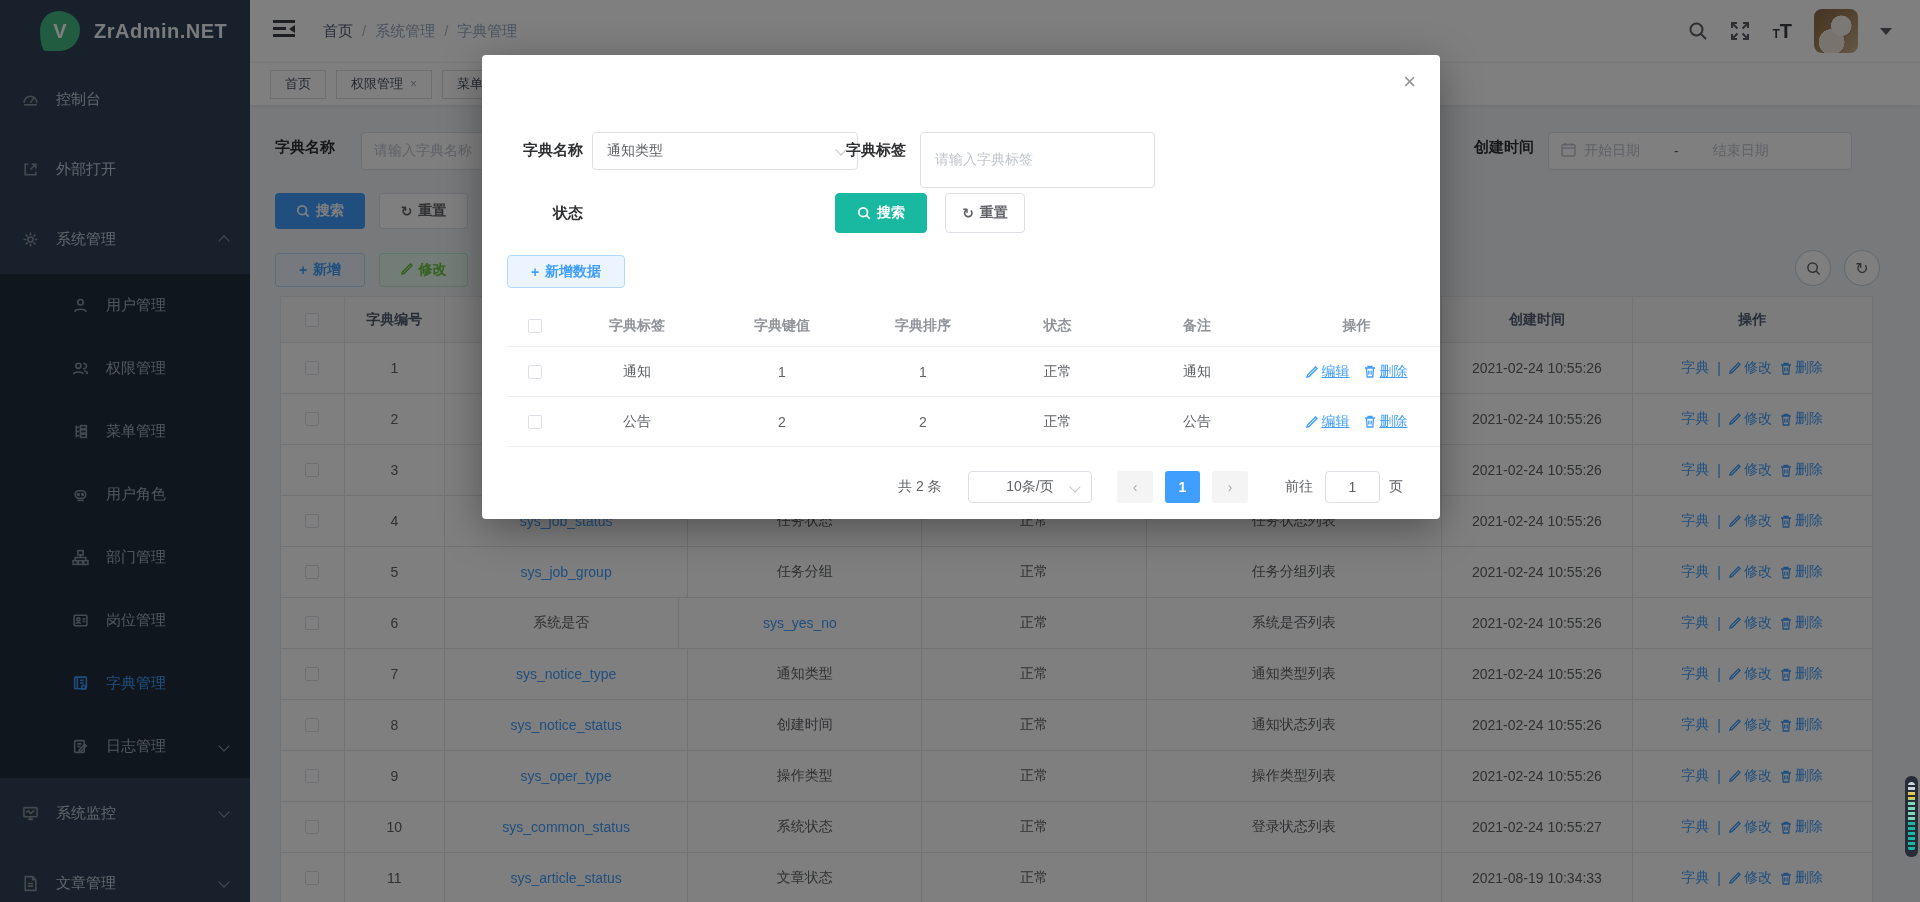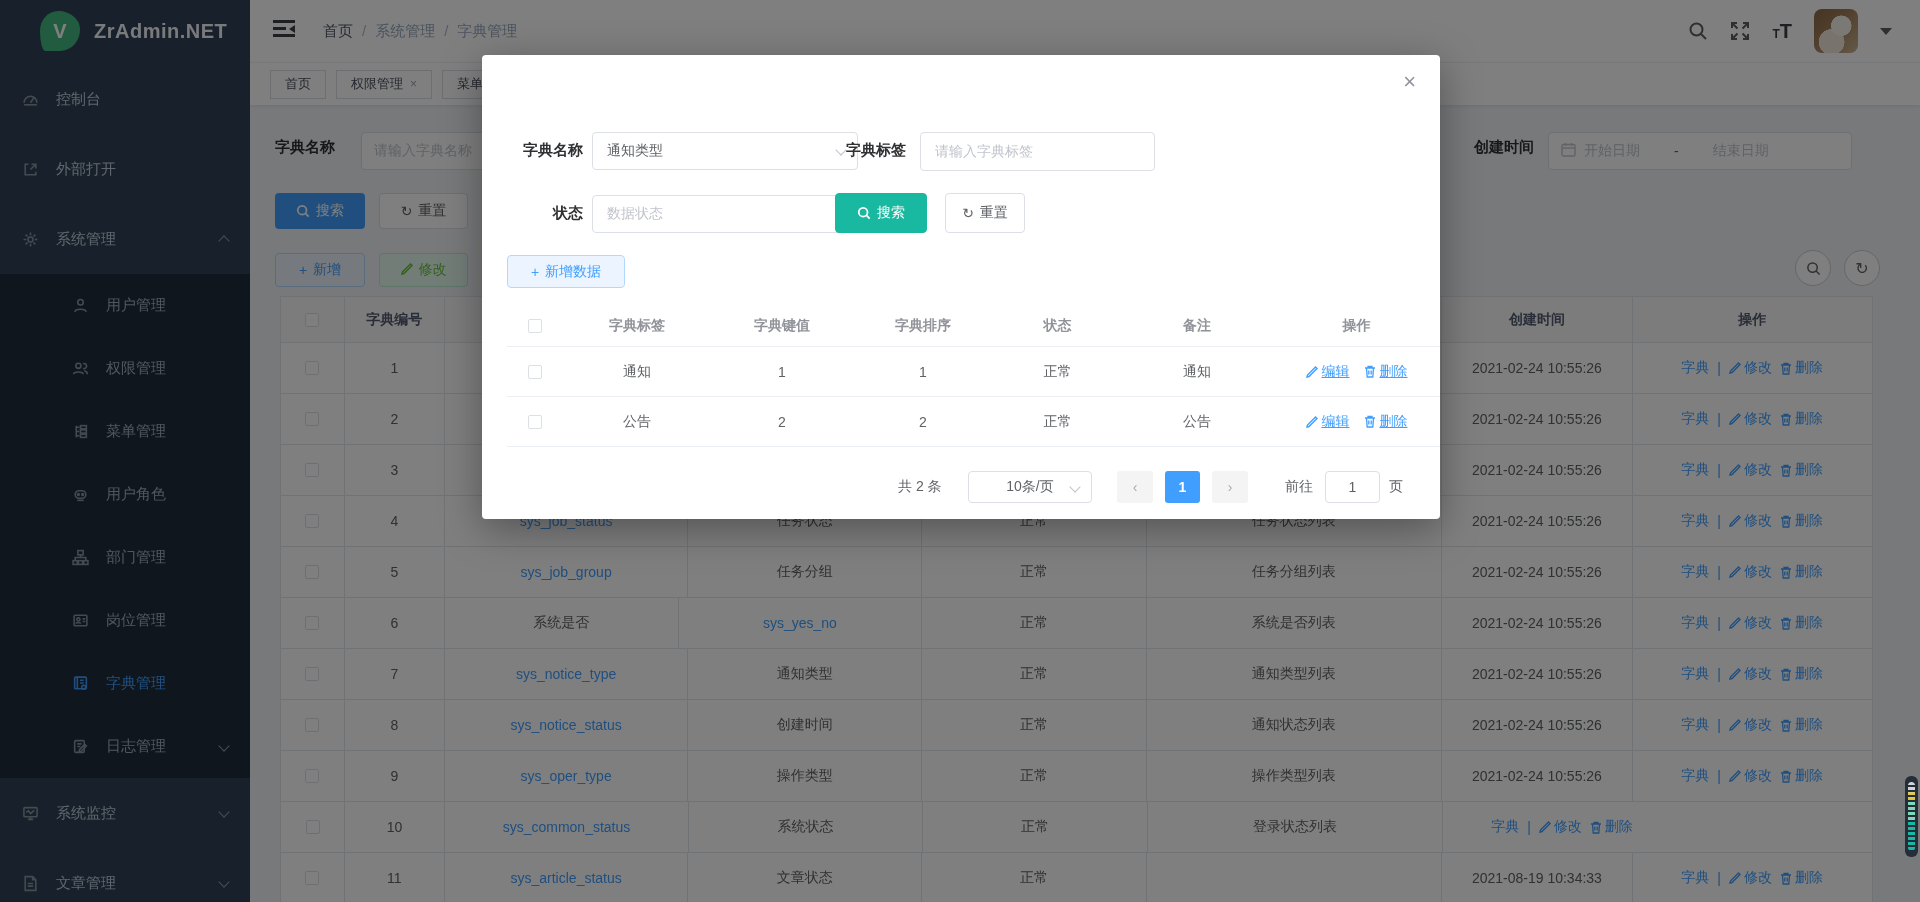--- a/index.html
+++ b/index.html
@@ -59,21 +59,21 @@
   .content { position:absolute; top:105px; left:0; width:1670px; height:797px;
     background:#f0f2f5; }
   .flabel { position:absolute; font-size:15px; font-weight:bold; color:#303133; }
   .finput { position:absolute; height:38px; background:#fff; border:1px solid #dcdfe6;
     border-radius:4px; display:flex; align-items:center; padding:0 12px;
     font-size:14px; color:#c0c4cc; gap:8px; }
   .daterange { justify-content:flex-start; }
   .daterange .sep { color:#606266; margin:0 26px; }
   .btn { position:absolute; border-radius:4px; font-size:14px; display:flex;
     align-items:center; justify-content:center; gap:6px; cursor:pointer;
-    border:1px solid transparent; }
+    border:1px solid transparent;font-weight:bold; }
   .btn-primary { background:#409eff; color:#fff; }
   .btn-plain { background:#fff; border-color:#dcdfe6; color:#606266; }
   .btn-primary-plain { background:#ecf5ff; border-color:#b3d8ff; color:#409eff; }
   .btn-success-plain { background:#e7faf0; border-color:#b8ecd1; color:#67c23a; }
   .circle-btn { position:absolute; width:36px; height:36px; border-radius:50%;
     border:1px solid #c9ccd3; background:#fff; color:#606266;
     display:flex; align-items:center; justify-content:center; cursor:pointer; }
 
   
   .gtable { position:absolute; left:30px; top:191px; width:1593px;
@@ -101,21 +101,21 @@
     cursor:pointer; line-height:1; }
   .dlabel { position:absolute; font-size:15px; font-weight:bold; color:#303133; }
   .dselect { position:absolute; height:38px; border:1px solid #dcdfe6; border-radius:4px;
     display:flex; align-items:center; padding:0 30px 0 14px; font-size:14px;
     background:#fff; cursor:pointer; }
   .dselect .val { color:#606266; }
   .dselect .ph, .dinput .ph { color:#c0c4cc; }
   .sel-arrow { position:absolute; right:12px; top:13px; width:8px; height:8px;
     border-right:1.5px solid #c0c4cc; border-bottom:1.5px solid #c0c4cc;
     transform:rotate(45deg); }
-  .dinput { position:absolute; height:39px; border:1px solid #dcdfe6; border-radius:4px;
+  .dinput { position:absolute; height:56px; border:1px solid #dcdfe6; border-radius:4px;
     display:flex; align-items:center; padding:0 14px; background:#fff; }
   .btn-teal { background:#18b9a0; color:#fff; border-color:#18b9a0; }
 
   .dtable { position:absolute; left:25px; top:250px; width:933px; font-size:14px; }
   .drow { display:flex; }
   .drow.head { height:42px; color:#909399; font-weight:bold; border-bottom:1px solid #ebeef5; }
   .drow.body { height:50px; color:#606266; border-bottom:1px solid #ebeef5; }
   .dcell { display:flex; align-items:center; justify-content:center; }
   .d0{width:55px;} .d1{width:150px;} .d2{width:140px;} .d3{width:142px;}
   .d4{width:127px;} .d5{width:152px;} .d6{width:167px;}
@@ -653,20 +653,21 @@
           <div class="gcell c0">
             <span class="ckbox"></span>
           </div>
           <div class="gcell c1">10</div>
           <div class="gcell c2">
             <span class="link">sys_common_status</span>
           </div>
           <div class="gcell c3">系统状态</div>
           <div class="gcell c4">正常</div>
           <div class="gcell c5">登录状态列表</div>
+          <div class="gcell c6">2021-02-24 10:55:27</div>
           <div class="gcell c7">
             <span class="ops">
               <span>字典</span>
               <span class="bar">|</span>
               <span style="display:flex;align-items:center;gap:3px;"><svg width="12" height="12" viewBox="0 0 12 12" fill="none" stroke="#409eff" stroke-width="1.4">
                   <path d="M1 11 L3 10.5 L11 2.5 L9.5 1 L1.5 9 Z"></path>
                 </svg>修改</span>
               <span style="display:flex;align-items:center;gap:3px;"><svg width="12" height="13" viewBox="0 0 12 13" fill="none" stroke="#409eff" stroke-width="1.3">
                   <path d="M1 3 H11 M4 3 V1.5 H8 V3 M2.5 3 L3.2 12 H8.8 L9.5 3 M4.8 5.5 V9.5 M7.2 5.5 V9.5"></path>
                 </svg>删除</span>
@@ -711,24 +712,20 @@
   <div class="dselect" style="left:110px; top:77px; width:266px;">
     <span class="val">通知类型</span>
     <span class="sel-arrow"></span>
   </div>
   <div class="dlabel" style="left:348px; top:86px; width:76px; text-align:right;">字典标签</div>
   <div class="dinput" style="left:438px; top:77px; width:235px;">
     <span class="ph">请输入字典标签</span>
   </div>
 
   <div class="dlabel" style="left:25px; top:149px; width:76px; text-align:right;">状态</div>
-  <div class="dselect" style="left:110px; top:140px; width:266px;">
-    <span class="ph">数据状态</span>
-    <span class="sel-arrow"></span>
-  </div>
   <div class="btn btn-teal" style="left:353px; top:138px; width:92px; height:40px;">
     <svg width="14" height="14" viewBox="0 0 16 16" fill="none" stroke="#fff" stroke-width="2">
       <circle cx="7" cy="7" r="5"></circle>
         <line x1="10.5" y1="10.5" x2="14.5" y2="14.5"></line>
       </svg>
     <span>搜索</span>
   </div>
   <div class="btn btn-plain" style="left:463px; top:138px; width:80px; height:40px;">
     <span>↻</span>
     <span>重置</span>

